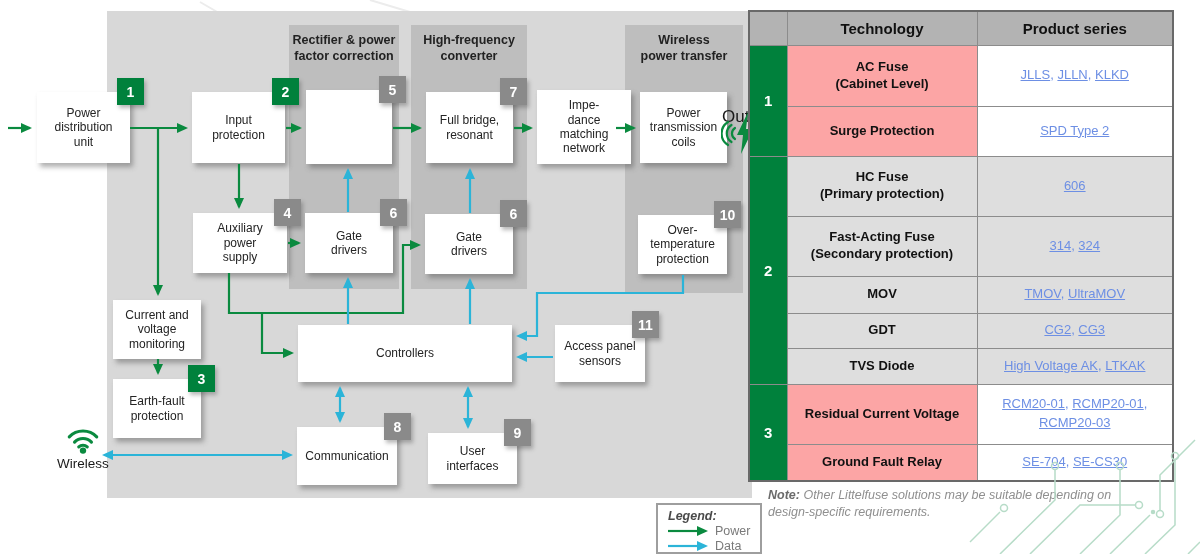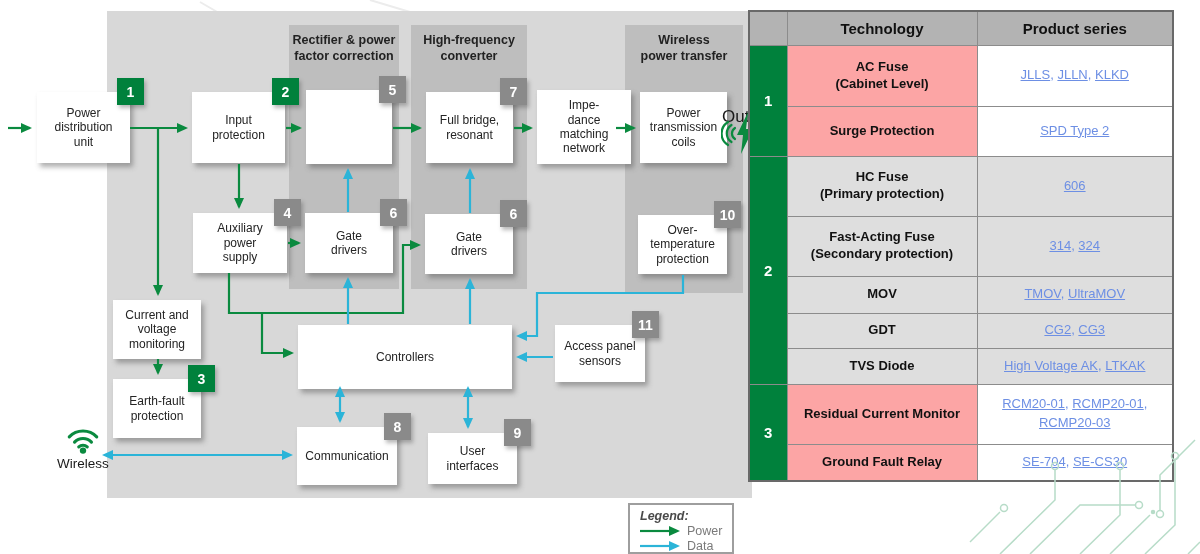--- a/index.html
+++ b/index.html
@@ -27,21 +27,21 @@
   .badge.green{background:var(--green);}
   .badge.gray{background:var(--badge-gray);}
   #connectors{left:0;top:0;pointer-events:none;}
   .power{stroke:var(--green-arrow);stroke-width:2.2;fill:none;}
   .data{stroke:var(--cyan);stroke-width:2.2;fill:none;}
   .wifi-label{font-size:13.5px;color:#1a1a1a;text-align:center;}
   .output-label{font-size:17px;color:#1a1a1a;margin-top:9px;}
   
   .note{font-style:italic;font-size:12.5px;line-height:1.35;color:var(--note);}
   .note b{color:var(--noteb);}
-  #legend{left:628px;top:503px;width:106px;height:51px;background:#fff;
+  #legend{left:656px;top:503px;width:106px;height:51px;background:#fff;
           border:2px solid #9E9E9E;padding:4px 8px 0 10px;}
   #legend .ltitle{font-weight:bold;font-style:italic;font-size:12.5px;color:#4A4A4A;}
   .lrow{display:flex;align-items:center;gap:7px;height:15px;}
   .lrow .llab{font-size:12.5px;color:#7A7A7A;}
   .lrow.power-row{color:var(--green-arrow);} .lrow.data-row{color:var(--cyan);}
   
   #table-wrap{left:748px;top:10px;width:388px;}
   table{border-collapse:collapse;table-layout:fixed;width:424px;}
   td,th{border:1px solid var(--border);font-family:"Liberation Sans",sans-serif;}
   table{border:2px solid var(--outer);}
@@ -140,21 +140,21 @@
       <div class="block" style="left: 113px; top: 300px; width: 88px; height: 59px;">
         <span class="block-label">Current and
 voltage
 monitoring</span>
       </div>
       <div class="block" style="left: 113px; top: 379px; width: 88px; height: 59px;">
         <span class="block-label">Earth-fault
 protection</span>
         <span class="badge green">3</span>
       </div>
-      <div class="block" style="left: 298px; top: 325px; width: 214px; height: 64px;">
+      <div class="block" style="left: 298px; top: 325px; width: 214px; height: 57px;">
         <span class="block-label">Controllers</span>
       </div>
       <div class="block" style="left: 555px; top: 325px; width: 90px; height: 57px;">
         <span class="block-label">Access panel
 sensors</span>
         <span class="badge gray">11</span>
       </div>
       <div class="block" style="left: 297px; top: 427px; width: 100px; height: 58px;">
         <span class="block-label">Communication</span>
         <span class="badge gray">8</span>
@@ -285,31 +285,34 @@
           <tr style="height: 35px; margin-top: 36px;">
             <td class="tech-cell shaded">GDT</td>
             <td class="prod-cell shaded"><a href="#">CG2</a><span class="sep">, </span><a href="#">CG3</a></td>
           </tr>
           <tr style="height: 36px;">
             <td class="tech-cell shaded">TVS Diode</td>
             <td class="prod-cell shaded"><a href="#">High Voltage AK</a><span class="sep">, </span><a href="#">LTKAK</a></td>
           </tr>
           <tr style="height: 60px;">
             <td class="num-cell" rowspan="2">3</td>
-            <td class="tech-cell">Residual Current Monitor</td>
+            <td class="tech-cell">Residual Current Voltage</td>
             <td class="prod-cell"><a href="#">RCM20-01</a><span class="sep">, </span><a href="#">RCMP20-01</a><span class="sep">, </span><a href="#">RCMP20-03</a></td>
           </tr>
           <tr style="height: 37px;">
             <td class="tech-cell">Ground Fault Relay</td>
             <td class="prod-cell"><a href="#">SE-704</a><span class="sep">, </span><a href="#">SE-CS30</a></td>
           </tr>
         </tbody>
     </table>
   </div>
 
+  <div id="right-note" class="abs note">
+    <b>Note:</b><span> Other Littelfuse solutions may be suitable depending on design-specific requirements.</span>
+  </div>
 
   <svg class="abs decor" style="left:960px;top:430px" width="240" height="124">
     <g stroke="#B7DCC8" stroke-width="1.5" fill="none">
       <path d="M40,124 L95,70 L95,40"></path>
         <path d="M70,124 L120,75 L175,75"></path>
       <path d="M120,124 L160,85 L160,40"></path>
         <path d="M185,124 L215,95 L215,30"></path>
       <path d="M235,10 L200,45 L200,80"></path>
         <path d="M150,124 L190,85"></path>
       <path d="M10,112 L40,82"></path>

